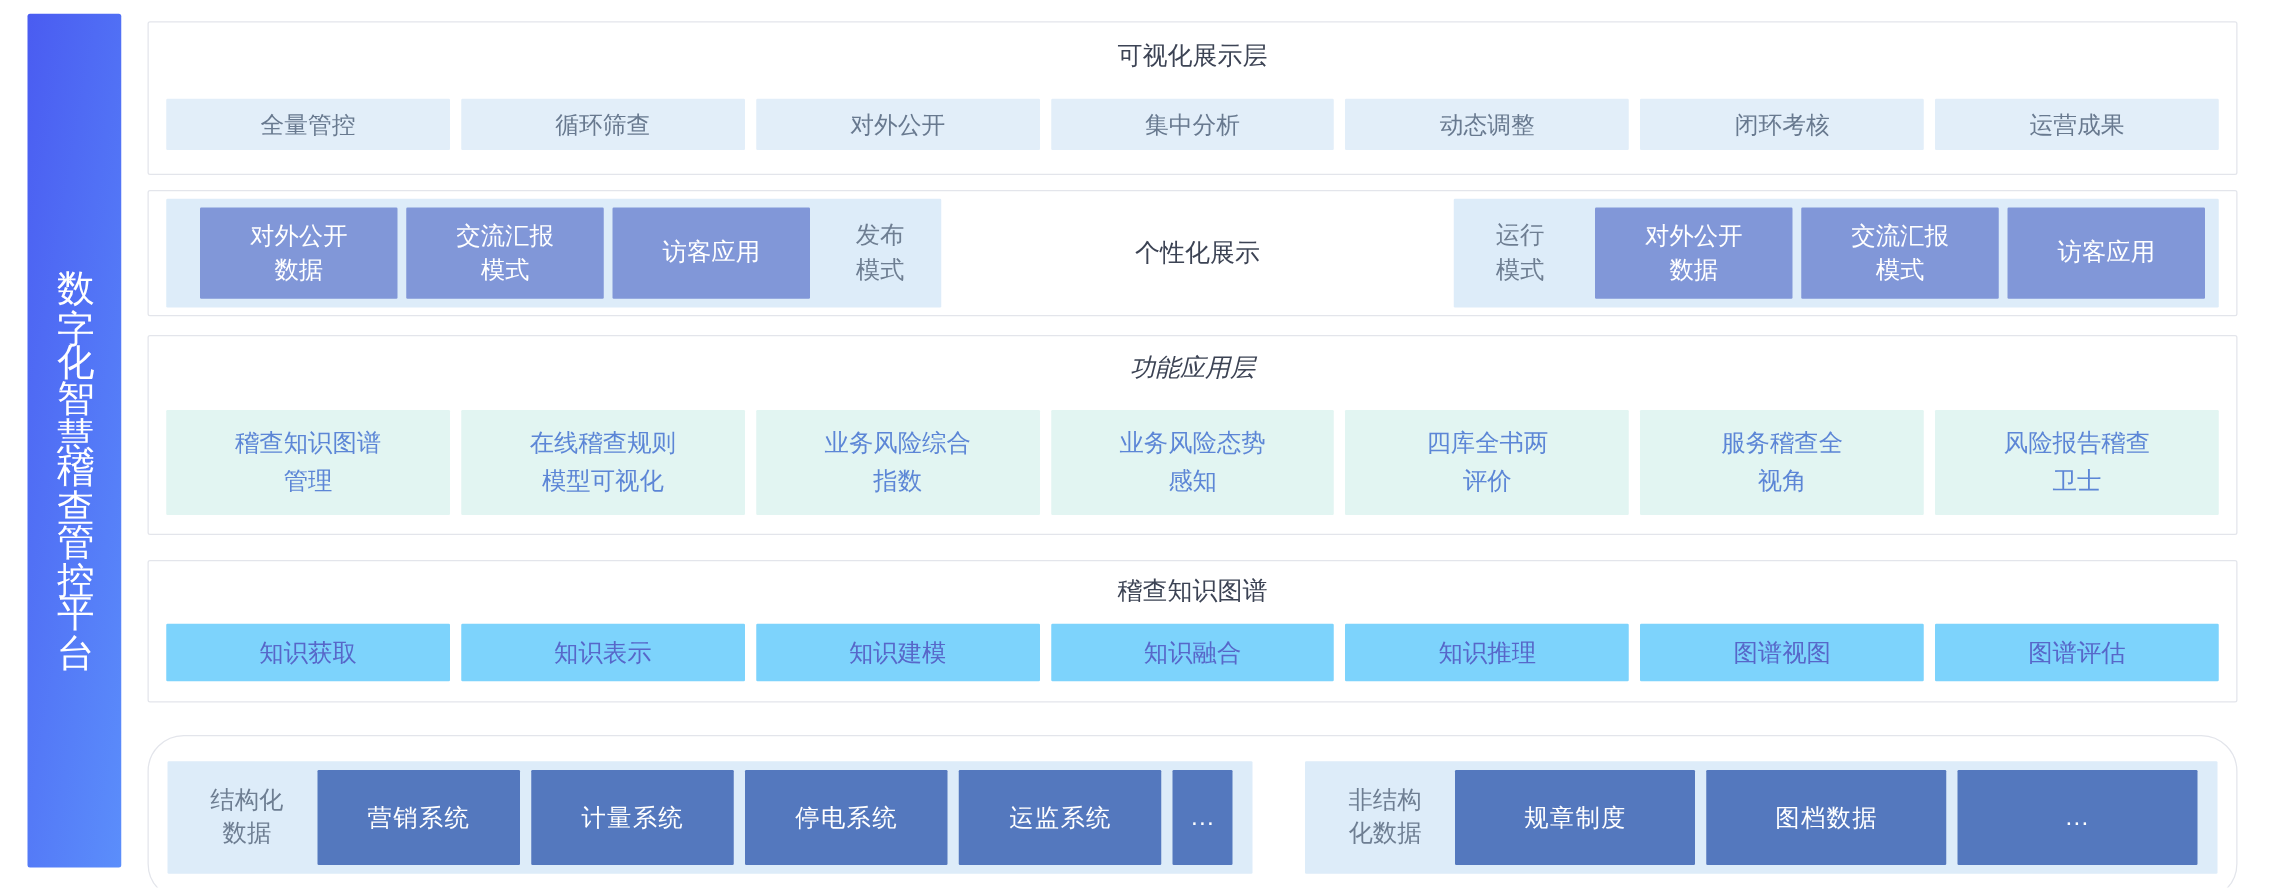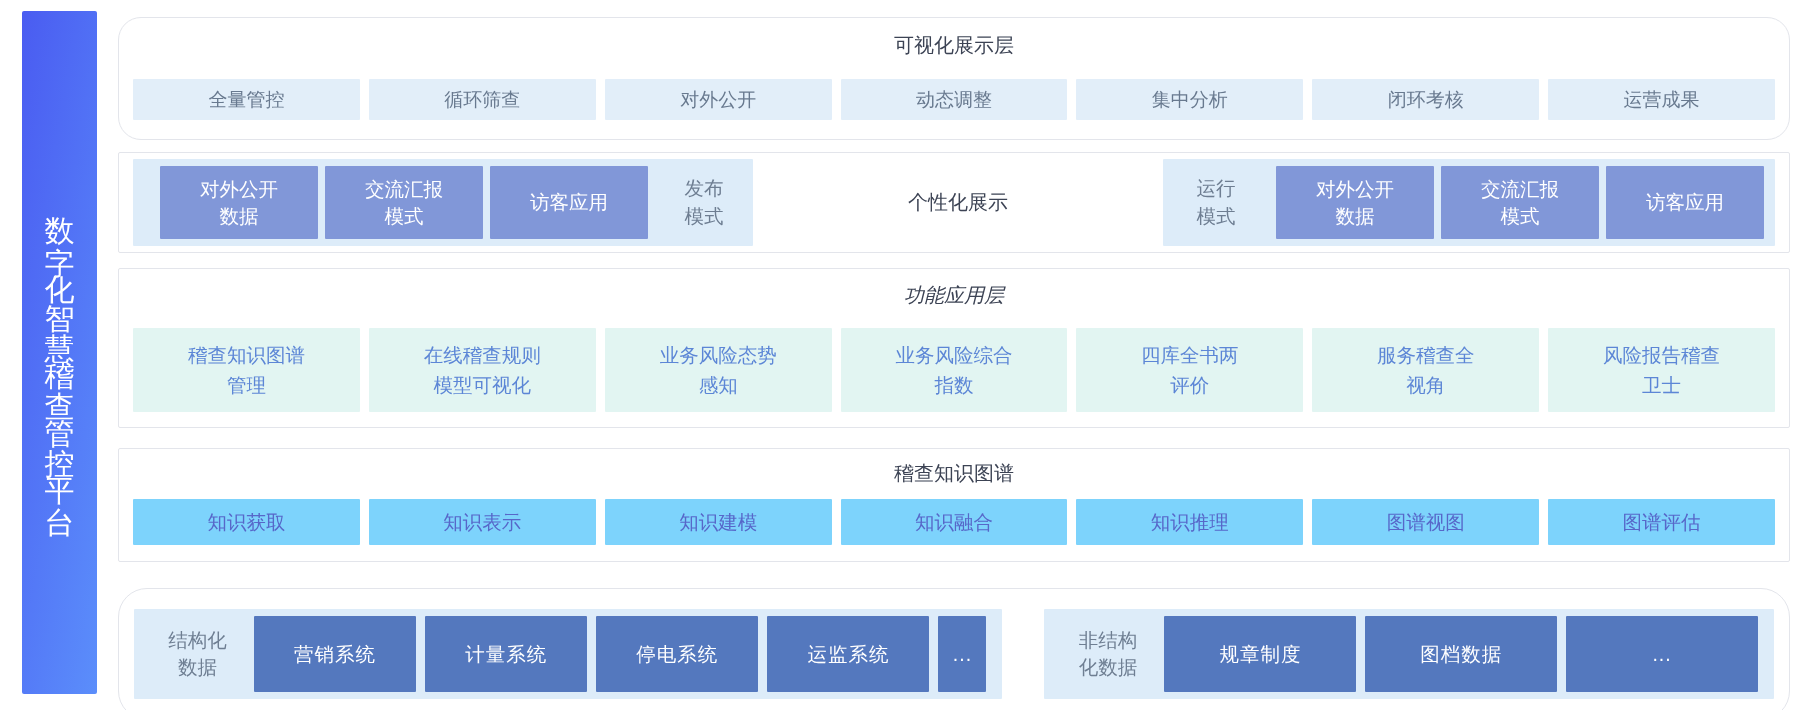--- a/index.html
+++ b/index.html
@@ -22,21 +22,21 @@
     position:absolute;left:118px;width:1672px;background:#ffffff;
     border:1px solid #e3e5eb;border-radius:2px;box-sizing:border-box;
   }
   .sec-title{text-align:center;font-size:20px;color:#3c4354;line-height:25px;}
   .row7{display:flex;gap:9px;}
   .cell{
     flex:1;display:flex;align-items:center;justify-content:center;
     text-align:center;white-space:pre-line;border-radius:1px;
   }
   
-  .s1{top:17px;height:123px;padding:15px 14px 0;border-radius:23px;}
+  .s1{top:17px;height:123px;padding:15px 14px 0;}
   .s1 .sec-title{margin-bottom:21px;}
   .s1 .cell{height:41px;background:#e2eef9;color:#68798f;font-size:19px;}
   
   .s2{top:152px;height:101px;display:flex;align-items:center;padding:0 14px;}
   .mode-group{
     background:#ddecf9;height:87px;display:flex;align-items:center;gap:7px;
     box-sizing:border-box;border-radius:1px;
   }
   .mode-group.left{width:620px;padding-left:27px;}
   .mode-group.right{width:612px;padding-right:11px;}
@@ -83,22 +83,22 @@
 <div class="sidebar">
   <div class="sidebar-title">数字化智慧稽查管控平台</div>
 </div>
 
 <div class="sec s1">
   <div class="sec-title">可视化展示层</div>
   <div class="row7">
     <div class="cell">全量管控</div>
     <div class="cell">循环筛查</div>
     <div class="cell">对外公开</div>
+    <div class="cell">集中分析</div>
     <div class="cell">动态调整</div>
-    <div class="cell">集中分析</div>
     <div class="cell">闭环考核</div>
     <div class="cell">运营成果</div>
   </div>
 </div>
 
 <div class="sec s2">
   <div class="mode-group left">
     <div class="mode-box">对外公开
 数据</div>
     <div class="mode-box">交流汇报
@@ -119,24 +119,24 @@
   </div>
 </div>
 
 <div class="sec s3">
   <div class="sec-title">功能应用层</div>
   <div class="row7">
     <div class="cell">稽查知识图谱
 管理</div>
     <div class="cell">在线稽查规则
 模型可视化</div>
+    <div class="cell">业务风险综合
+指数</div>
     <div class="cell">业务风险态势
 感知</div>
-    <div class="cell">业务风险综合
-指数</div>
     <div class="cell">四库全书两
 评价</div>
     <div class="cell">服务稽查全
 视角</div>
     <div class="cell">风险报告稽查
 卫士</div>
   </div>
 </div>
 
 <div class="sec s4">

